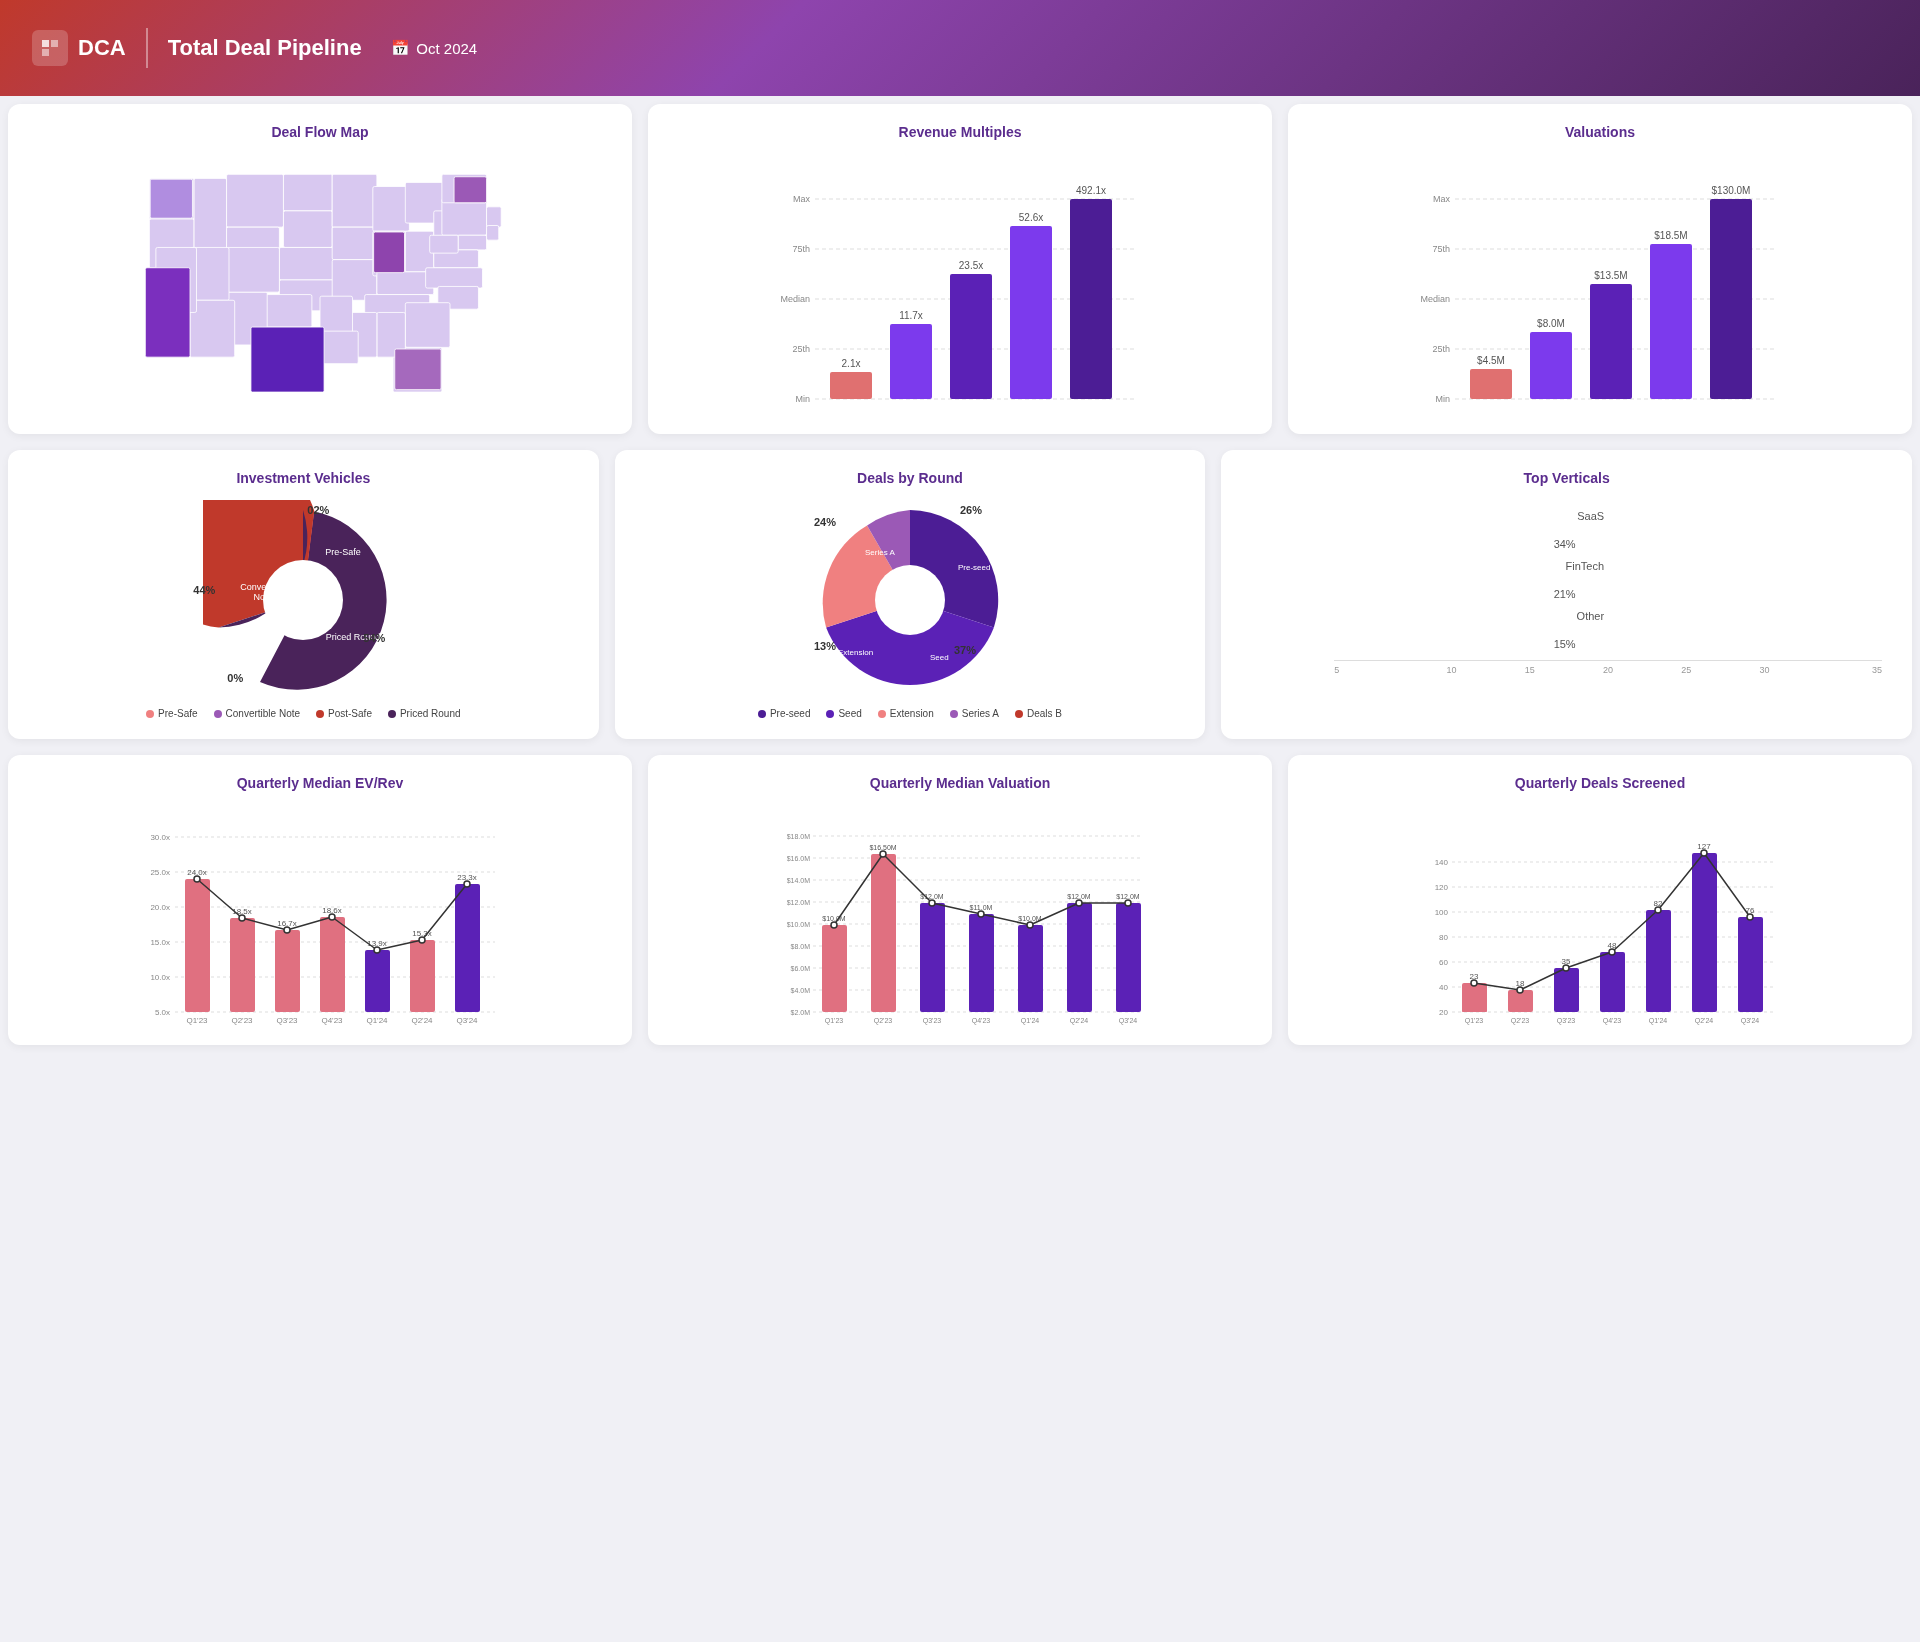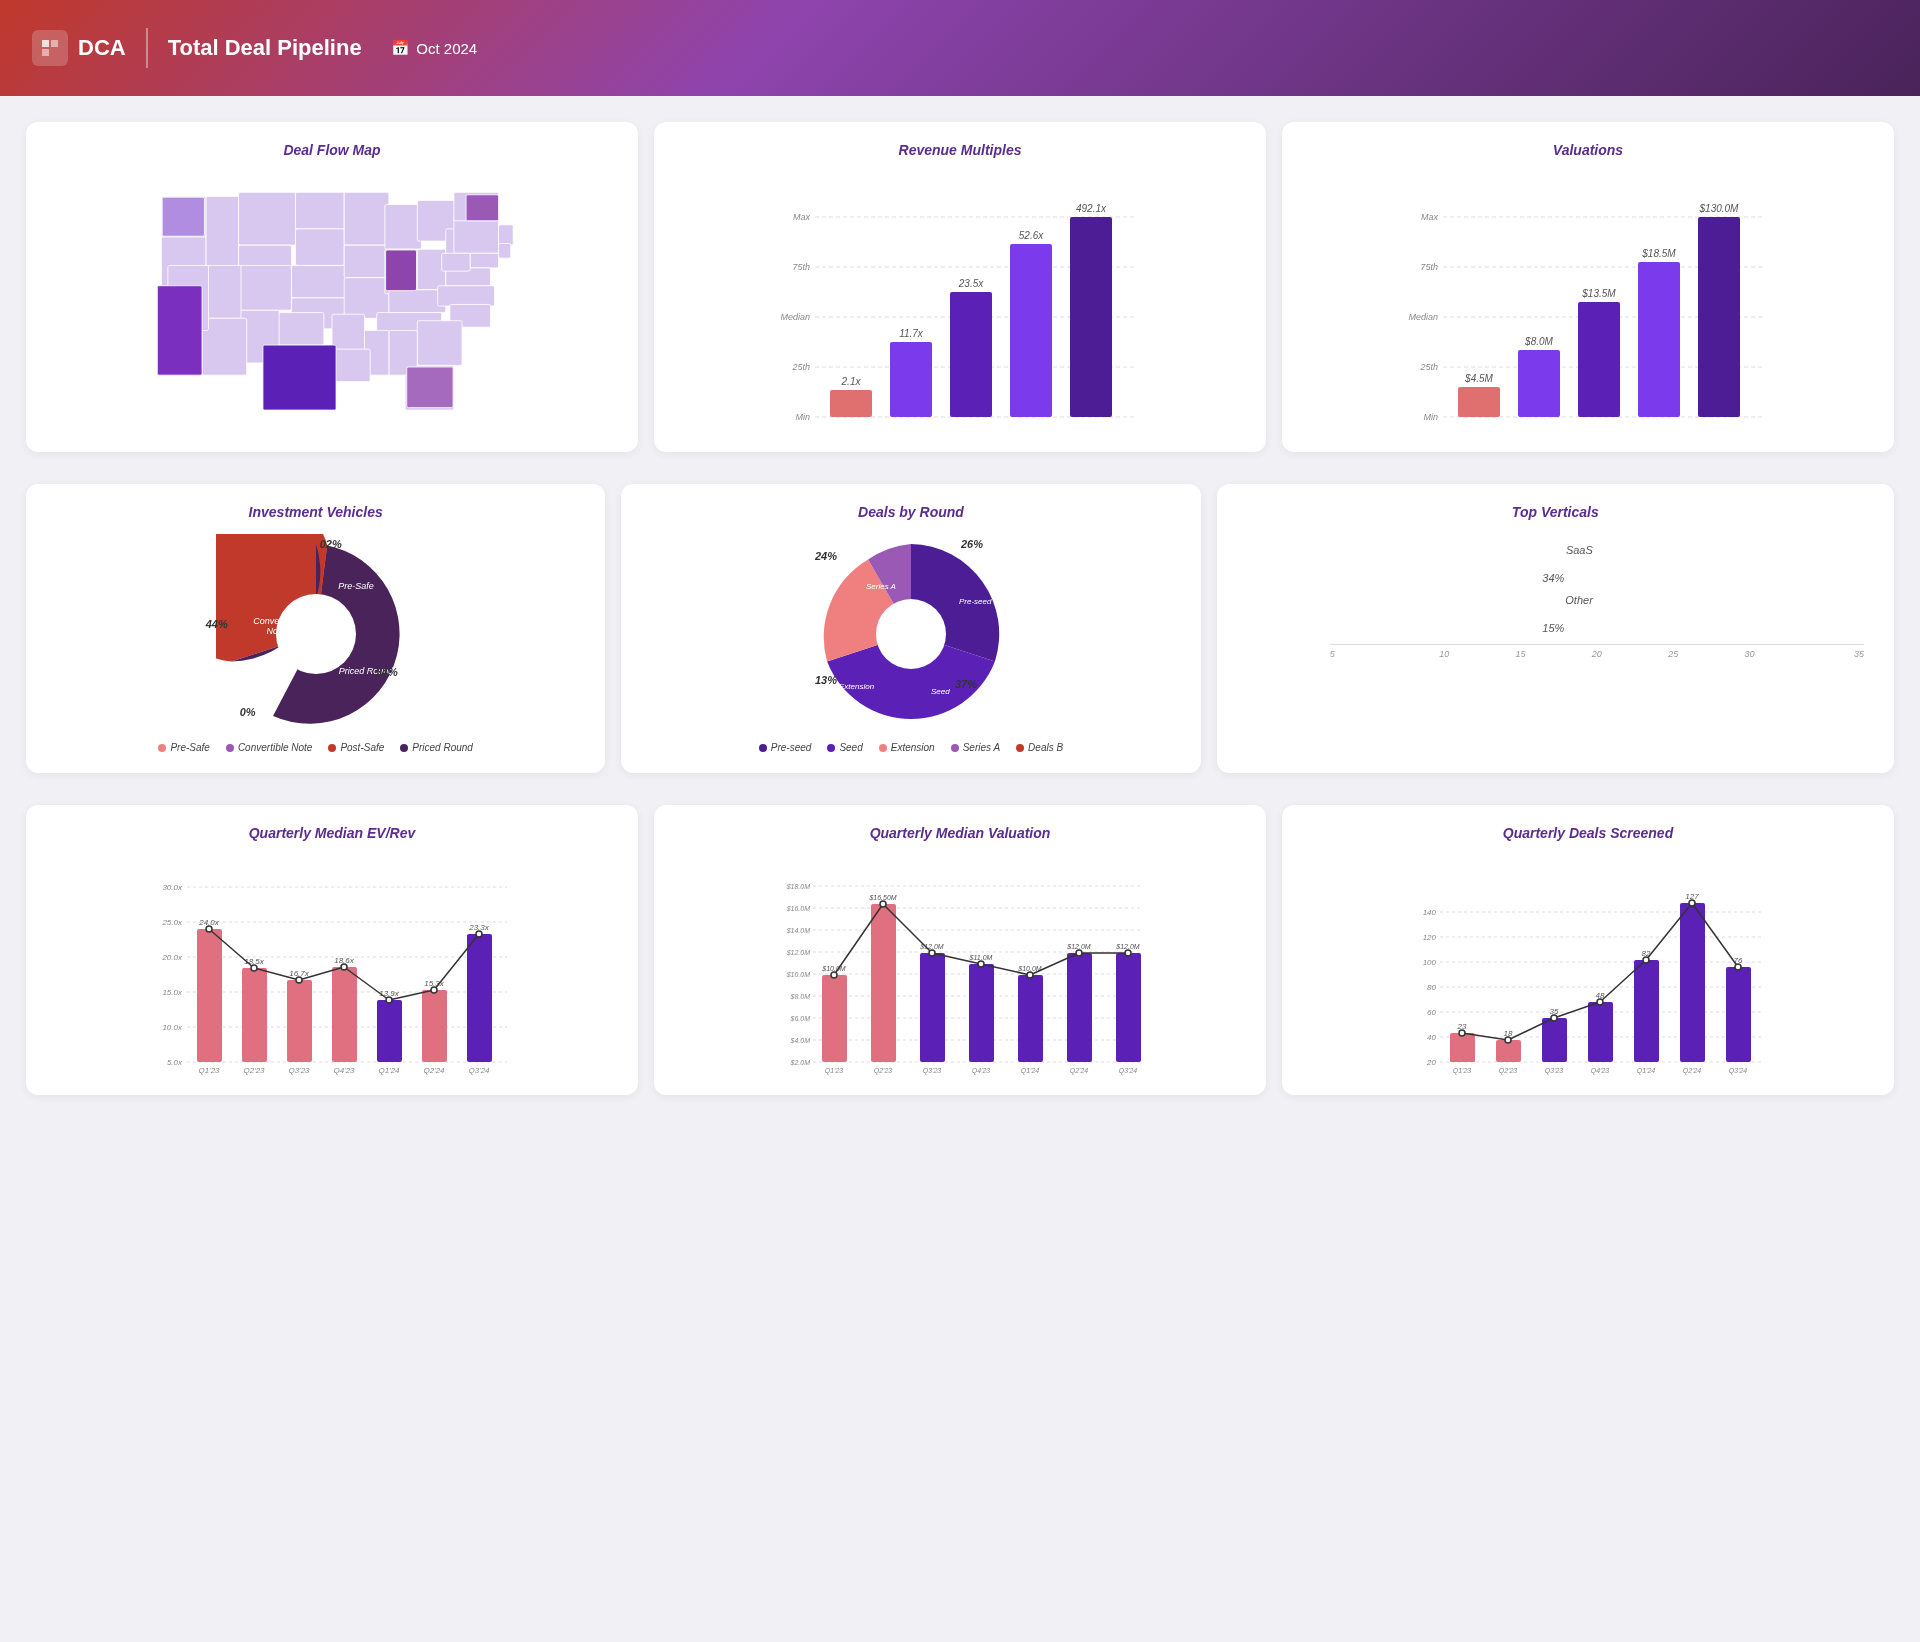--- a/index.html
+++ b/index.html
@@ -30,21 +30,21 @@
       font-size: 14px; color: white;
     }
     .header-divider { width: 2px; height: 40px; background: rgba(255,255,255,0.4); }
     .header-title { color: white; font-size: 22px; font-weight: bold; }
     .header-date {
       display: flex; align-items: center; gap: 6px;
       color: white; font-size: 15px; margin-left: 10px;
     }
 
     
-    .content { padding: 26px; display: flex; flex-direction: column; gap: 32px; font-style: italic; }
+    .content { padding: 8px; display: flex; flex-direction: column; gap: 16px; }
 
     
     .row { display: flex; gap: 16px; }
 
     
     .card {
       background: white;
       border-radius: 12px;
       padding: 20px;
       flex: 1;
@@ -345,20 +345,27 @@
       <div class="horiz-bar-container" style="padding-top:10px;">
 
         <div class="horiz-bar-row">
           <div class="horiz-bar-label">SaaS</div>
           <div class="horiz-bar-track">
             <div class="horiz-bar-fill" style="width:97%;background:#e07080;"></div>
           </div>
           <div class="horiz-bar-pct">34%</div>
         </div>
 
+        <div class="horiz-bar-row">
+          <div class="horiz-bar-label">FinTech</div>
+          <div class="horiz-bar-track">
+            <div class="horiz-bar-fill" style="width:60%;background:#9b59b6;"></div>
+          </div>
+          <div class="horiz-bar-pct">21%</div>
+        </div>
 
 
         <div class="horiz-bar-row">
           <div class="horiz-bar-label">Other</div>
           <div class="horiz-bar-track">
             <div class="horiz-bar-fill" style="width:43%;background:#6c3483;"></div>
           </div>
           <div class="horiz-bar-pct">15%</div>
         </div>
 

